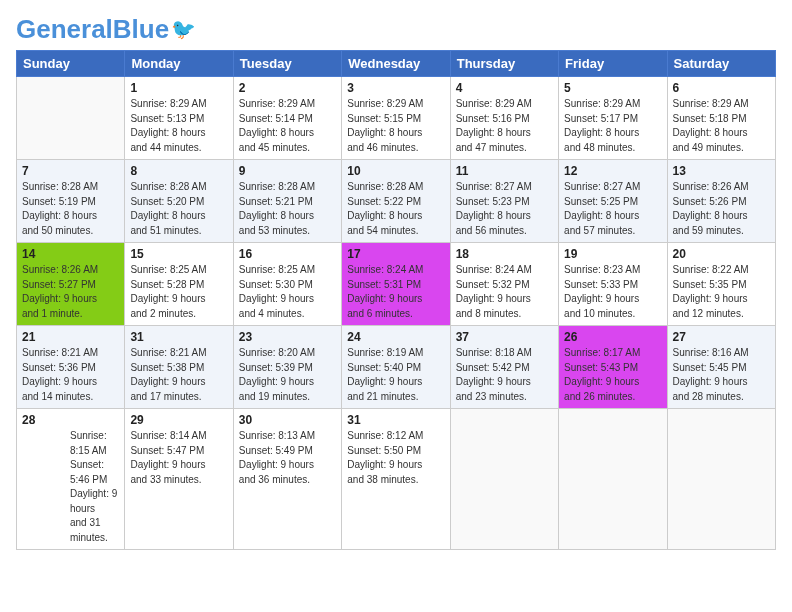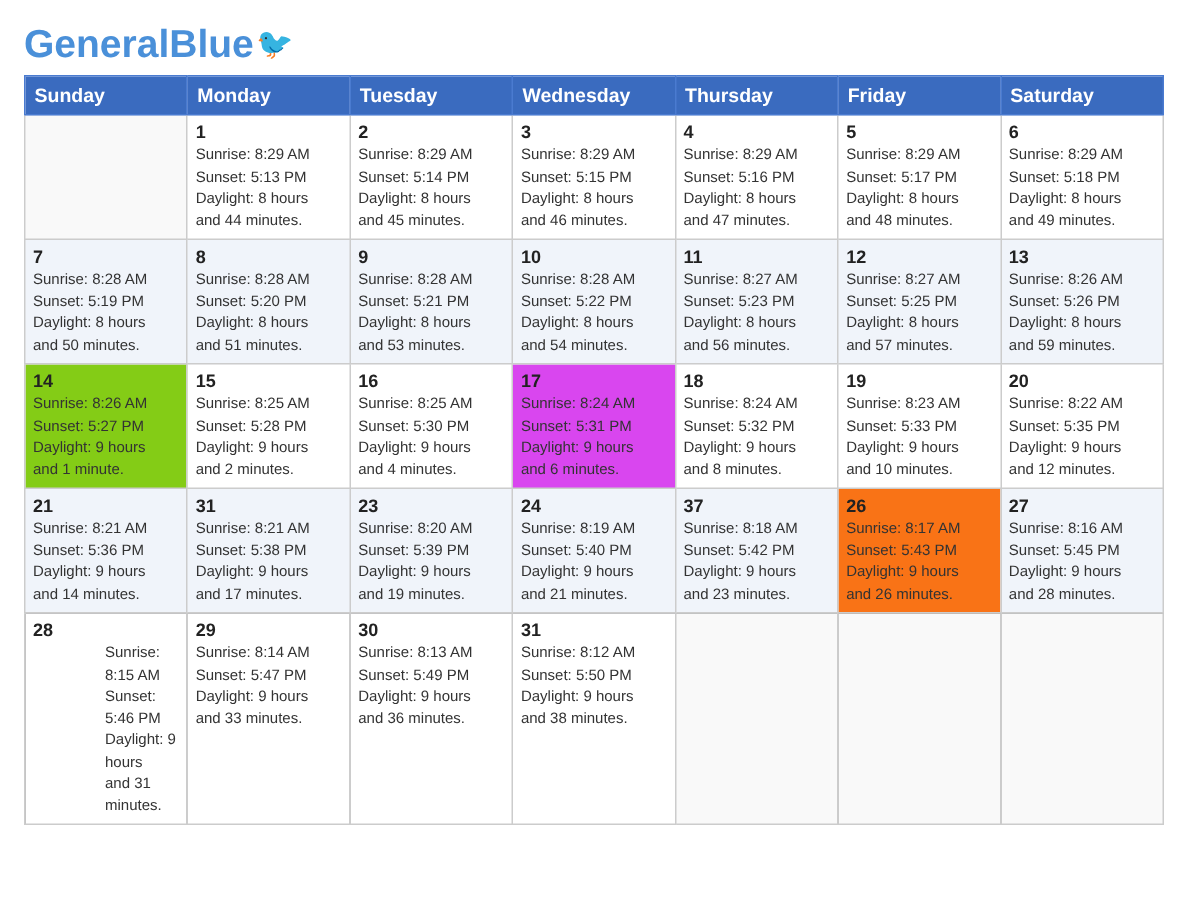--- a/index.html
+++ b/index.html
@@ -293,36 +293,36 @@
 Daylight: 9 hours
 and 21 minutes.</div>
           </td>
           <td style="background: rgb(240, 244, 250);">
             <div class="day-num">37</div>
             <div class="day-info" style="white-space: pre-line;">Sunrise: 8:18 AM
 Sunset: 5:42 PM
 Daylight: 9 hours
 and 23 minutes.</div>
           </td>
-          <td style="background: #f97316;">
+          <td style="background: #d946ef;">
             <div class="day-num">26</div>
             <div class="day-info" style="white-space: pre-line;">Sunrise: 8:17 AM
 Sunset: 5:43 PM
 Daylight: 9 hours
 and 26 minutes.</div>
           </td>
           <td style="background: rgb(240, 244, 250);">
             <div class="day-num">27</div>
             <div class="day-info" style="white-space: pre-line;">Sunrise: 8:16 AM
 Sunset: 5:45 PM
 Daylight: 9 hours
 and 28 minutes.</div>
           </td>
         </tr>
-        <tr style="background: #000000;">
+        <tr style="background: #f0abfc;">
           <td style="background: rgb(255, 255, 255);">
             <div class="day-num">28</div>
             <div class="day-info" style="white-space: pre-line; margin-left: 48px;">Sunrise: 8:15 AM
 Sunset: 5:46 PM
 Daylight: 9 hours
 and 31 minutes.</div>
           </td>
           <td style="background: rgb(255, 255, 255);">
             <div class="day-num">29</div>
             <div class="day-info" style="white-space: pre-line;">Sunrise: 8:14 AM

